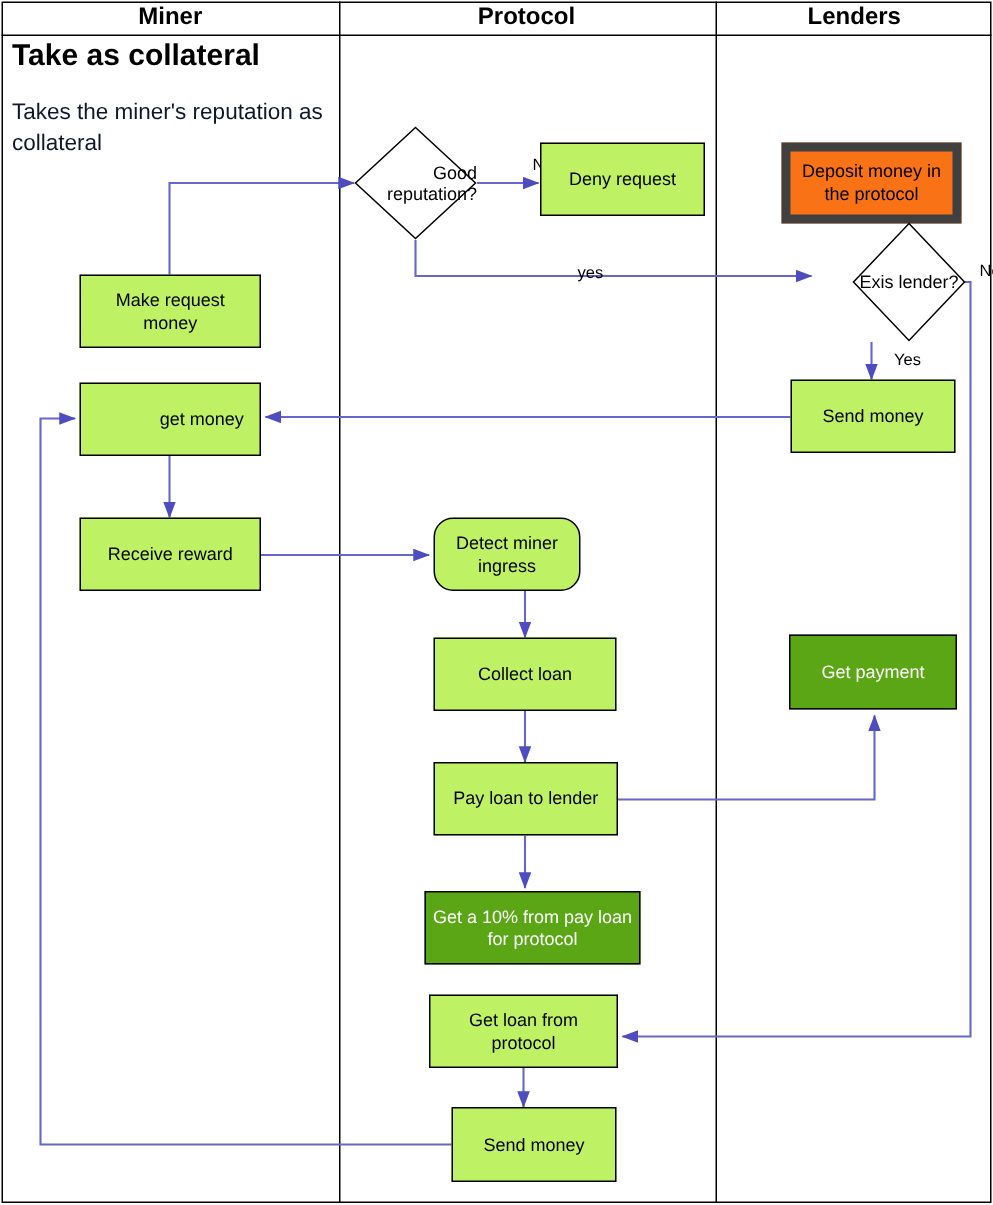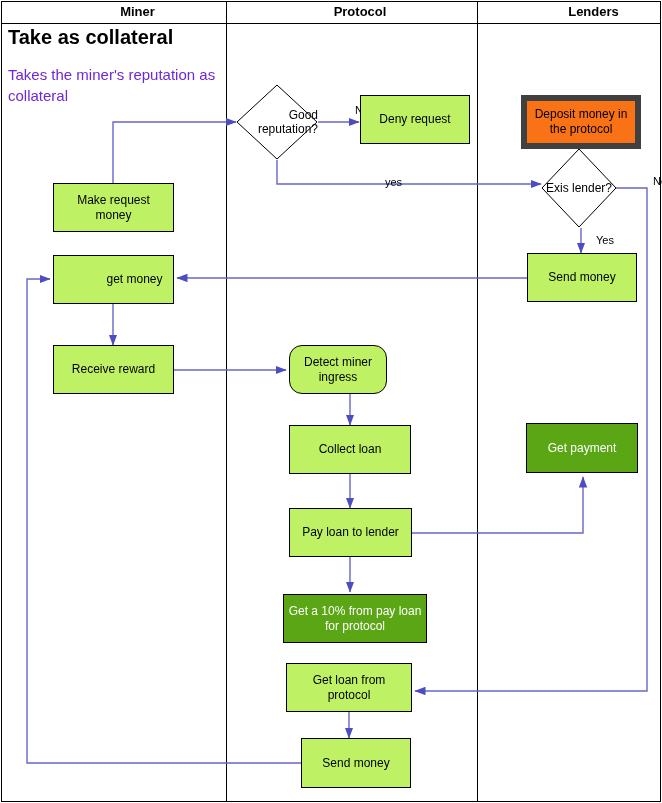--- a/index.html
+++ b/index.html
@@ -39,43 +39,42 @@
     width: 660px;
     height: 1px;
     background: #000000;
   }
   .lane-title {
     position: absolute;
     top: 4px;
     height: 16px;
     line-height: 16px;
     text-align: center;
-    font-size: 13px;
+    font-size: 16px;
     font-weight: bold;
     color: #000000;
-    padding-left: 24px;
   }
   
   .headline {
     position: absolute;
     left: 8px;
     top: 25px;
     width: 210px;
     font-size: 20px;
     font-weight: bold;
     color: #000000;
     line-height: 24px;
   }
   .subline {
     position: absolute;
     left: 8px;
     top: 64px;
     width: 210px;
     font-size: 15px;
-    color: #6d28d9;
+    color: #0f172a;
     line-height: 21px;
   }
   
   .node {
     position: absolute;
     box-sizing: border-box;
     display: flex;
     align-items: center;
     justify-content: center;
     text-align: center;
@@ -137,21 +136,21 @@
 <body>
 
 <div id="canvas">
 
   <div class="lane-frame"></div>
   <div class="lane-header-rule"></div>
   <div class="lane-divider" style="left:226px;"></div>
   <div class="lane-divider" style="left:477px;"></div>
 
   <div class="lane-title" style="left:1px;  width:225px;">Miner</div>
-  <div class="lane-title" style="left:211px;width:250px;">Protocol</div>
+  <div class="lane-title" style="left:226px;width:250px;">Protocol</div>
   <div class="lane-title" style="left:478px;width:183px;">Lenders</div>
 
   <div class="headline">Take as collateral</div>
   <div class="subline">Takes the miner's reputation as collateral</div>
 
   <svg class="edge-layer" viewBox="0 0 662 803">
     <defs>
       <marker id="arrow" markerWidth="9" markerHeight="9" refX="7.5" refY="3" orient="auto">
         <path d="M0,0 L8,3 L0,6 z" fill="#4d4dbf"></path>
       </marker>
@@ -215,21 +214,21 @@
   <div class="node plain" style="left:289px; top:508px; width:123px; height:49px;">Pay loan to lender</div>
 
   <div class="node green" style="left:283px; top:594px; width:144px; height:49px;">Get a 10% from pay loan for protocol</div>
 
   <div class="node plain" style="left:286px; top:663px; width:126px; height:49px;">Get loan from protocol</div>
 
   <div class="node plain" style="left:301px; top:738px; width:110px; height:50px;">Send money</div>
 
   <div class="node blue" style="left:521px; top:95px; width:120px; height:54px;">Deposit money in the protocol</div>
 
-  <div class="diamond" style="left:541px; top:148px; width:76px; height:80px;">
+  <div class="diamond" style="left:568px; top:148px; width:76px; height:80px;">
     <svg width="76" height="80" viewBox="0 0 76 80">
       <polygon points="38,1 75,40 38,79 1,40" fill="#ffffff" stroke="#000000" stroke-width="1"></polygon>
     </svg>
     <div class="dtext">Exis lender?</div>
   </div>
 
   <div class="node plain" style="left:527px; top:253px; width:110px; height:49px;">Send money</div>
 
   <div class="node green" style="left:526px; top:423px; width:112px; height:50px;">Get payment</div>
 

